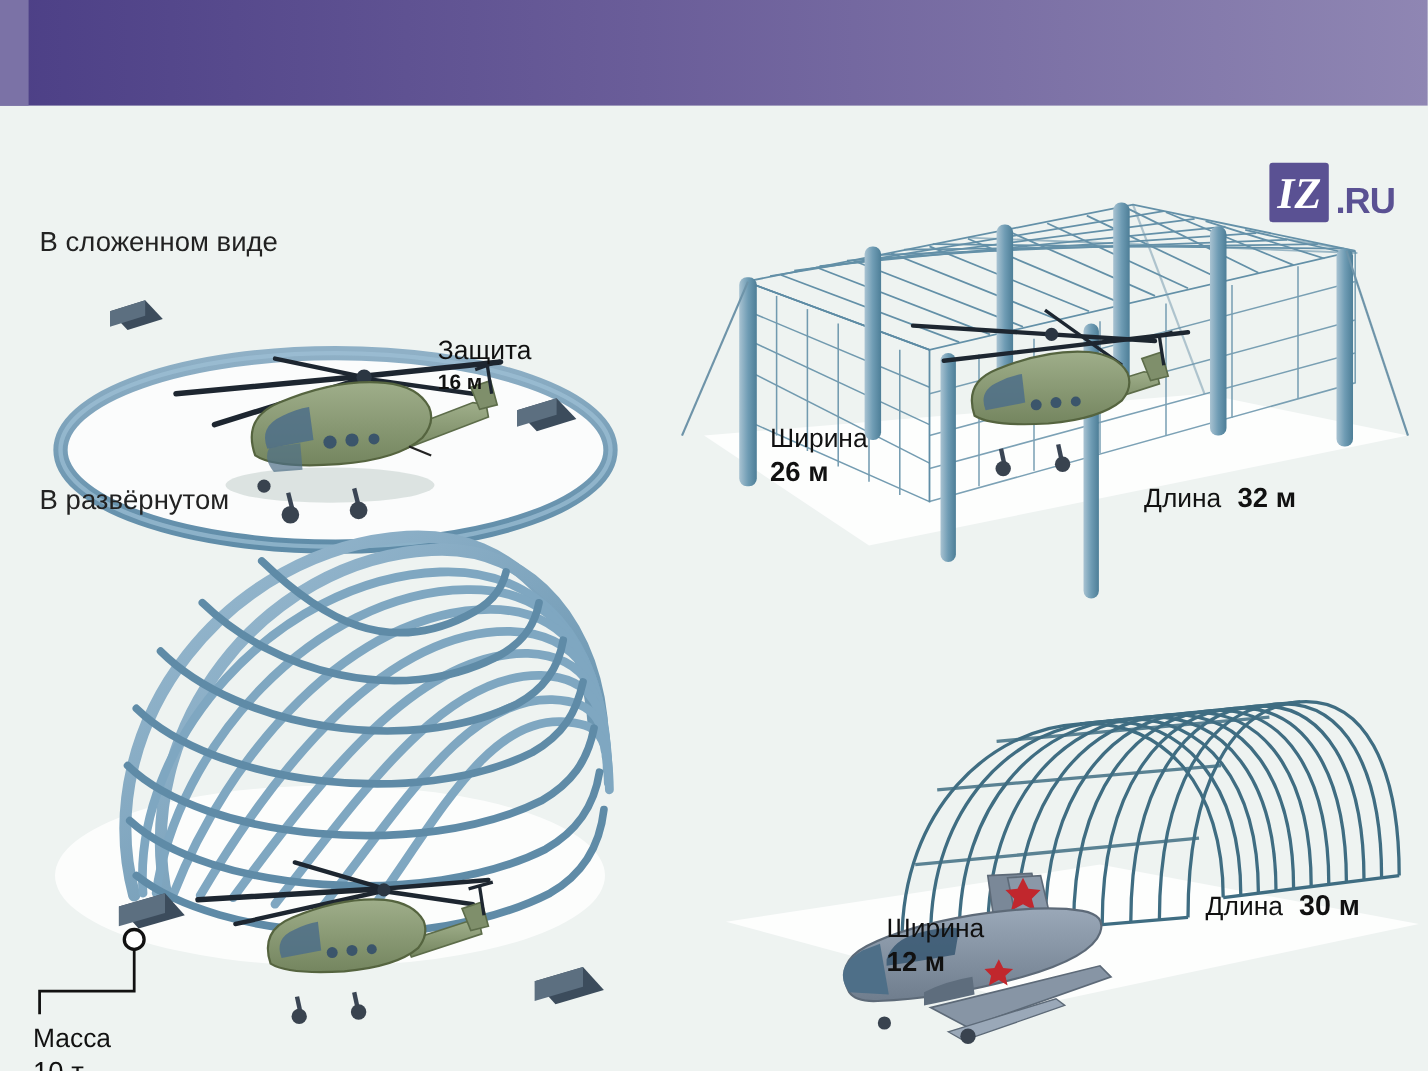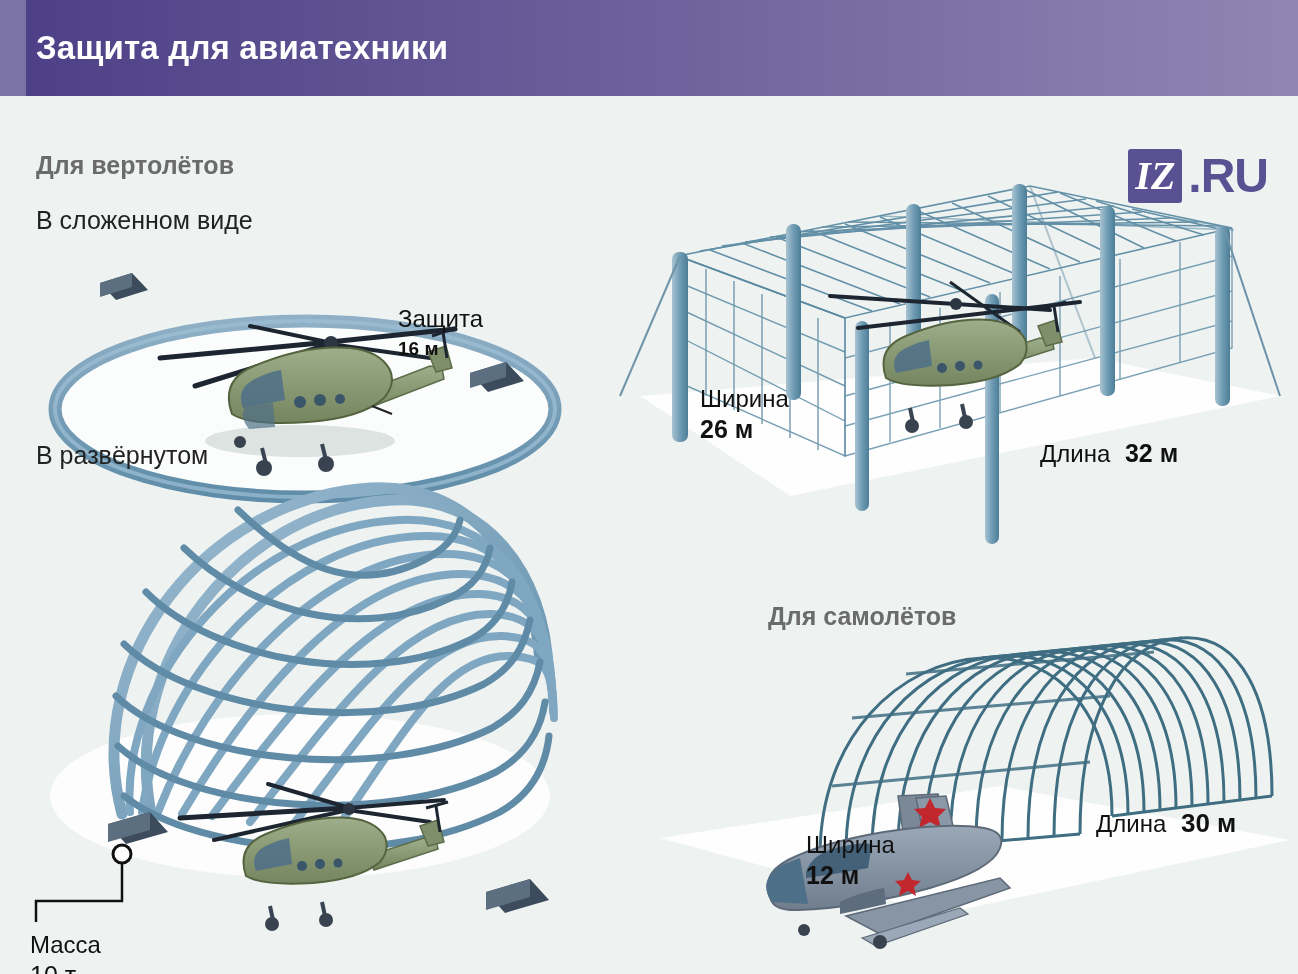--- a/index.html
+++ b/index.html
@@ -26,38 +26,37 @@
   
   .canvas{position:absolute;left:0;top:96px;width:1298px;height:878px;}
   svg.art{position:absolute;left:0;top:0;width:1298px;height:878px;}
   
   .lbl{position:absolute;white-space:nowrap;}
   .sec-title{color:#6b6b6b;font-size:25px;font-weight:bold;}
   .sub-title{color:#222;font-size:25px;}
   .meas{color:#111;font-size:24px;}
   .meas-line{line-height:30px;}
   
-  .logo{position:absolute;right:30px;top:52px;display:flex;align-items:center;}
+  .logo{position:absolute;right:30px;top:52px;display:flex;align-items:flex-end;}
   .logo .box{
     width:54px;height:54px;background:#5a5193;border-radius:3px;
     display:flex;align-items:center;justify-content:center;
     color:#fff;font-size:40px;font-weight:bold;font-style:italic;
     font-family:"Liberation Serif", serif;
   }
   .logo .ru{
-    margin-left:6px;color:#5a5193;font-size:48px;font-weight:bold;
+    margin-left:6px;color:#5a5193;font-size:33px;font-weight:bold;
     letter-spacing:-1px;
   }
 </style>
 </head>
 <body>
 
 <div class="header">
   <div class="accent"></div>
-  <h1>Защита для авиатехники</h1>
 </div>
 
 <div class="canvas">
 
   <div class="logo">
     <div class="box">IZ</div>
     <div class="ru">.RU</div>
   </div>
 
   <svg class="art" viewBox="0 0 1298 878">
@@ -332,21 +331,20 @@
         <path d="M840 806 q20 -10 44 -14 l2 16 q-26 6 -46 10 z" fill="#5e6d7d"></path>
 
         <path d="M908 776 l4 8 l9 1 l-7 6 l2 9 l-8 -5 l-9 5 l2 -9 l-6 -6 l9 -1 z" fill="#c1272d"></path>
 
         <circle cx="880" cy="846" r="7" fill="#39434f"></circle>
         <circle cx="804" cy="834" r="6" fill="#39434f"></circle>
       </g>
     </g>
   </svg>
 
-  <div class="lbl sec-title" style="left:36px;top:55px;">Для вертолётов</div>
   <div class="lbl sub-title" style="left:36px;top:110px;">В сложенном виде</div>
   <div class="lbl sub-title" style="left:36px;top:345px;">В развёрнутом</div>
 
   <div class="lbl meas meas-line" style="left:398px;top:208px;">
     <div>Защита</div>
     <div style="font-weight:bold;font-size:19px;">16 м</div>
   </div>
 
   <div class="lbl meas meas-line" style="left:700px;top:288px;">
     <div>Ширина</div>
@@ -356,21 +354,20 @@
   <div class="lbl meas" style="left:1040px;top:343px;">
     <span>Длина</span>
     <span style="font-weight:bold;font-size:25px;margin-left:8px;">32 м</span>
   </div>
 
   <div class="lbl meas meas-line" style="left:30px;top:834px;">
     <div>Масса</div>
     <div style="font-weight:normal;font-size:25px;">10 т</div>
   </div>
 
-  <div class="lbl sec-title" style="left:768px;top:506px;">Для самолётов</div>
 
   <div class="lbl meas meas-line" style="left:806px;top:734px;">
     <div>Ширина</div>
     <div style="font-weight:bold;font-size:25px;">12 м</div>
   </div>
 
   <div class="lbl meas" style="left:1096px;top:712px;">
     <span>Длина</span>
     <span style="font-weight:bold;font-size:26px;margin-left:8px;">30 м</span>
   </div>

